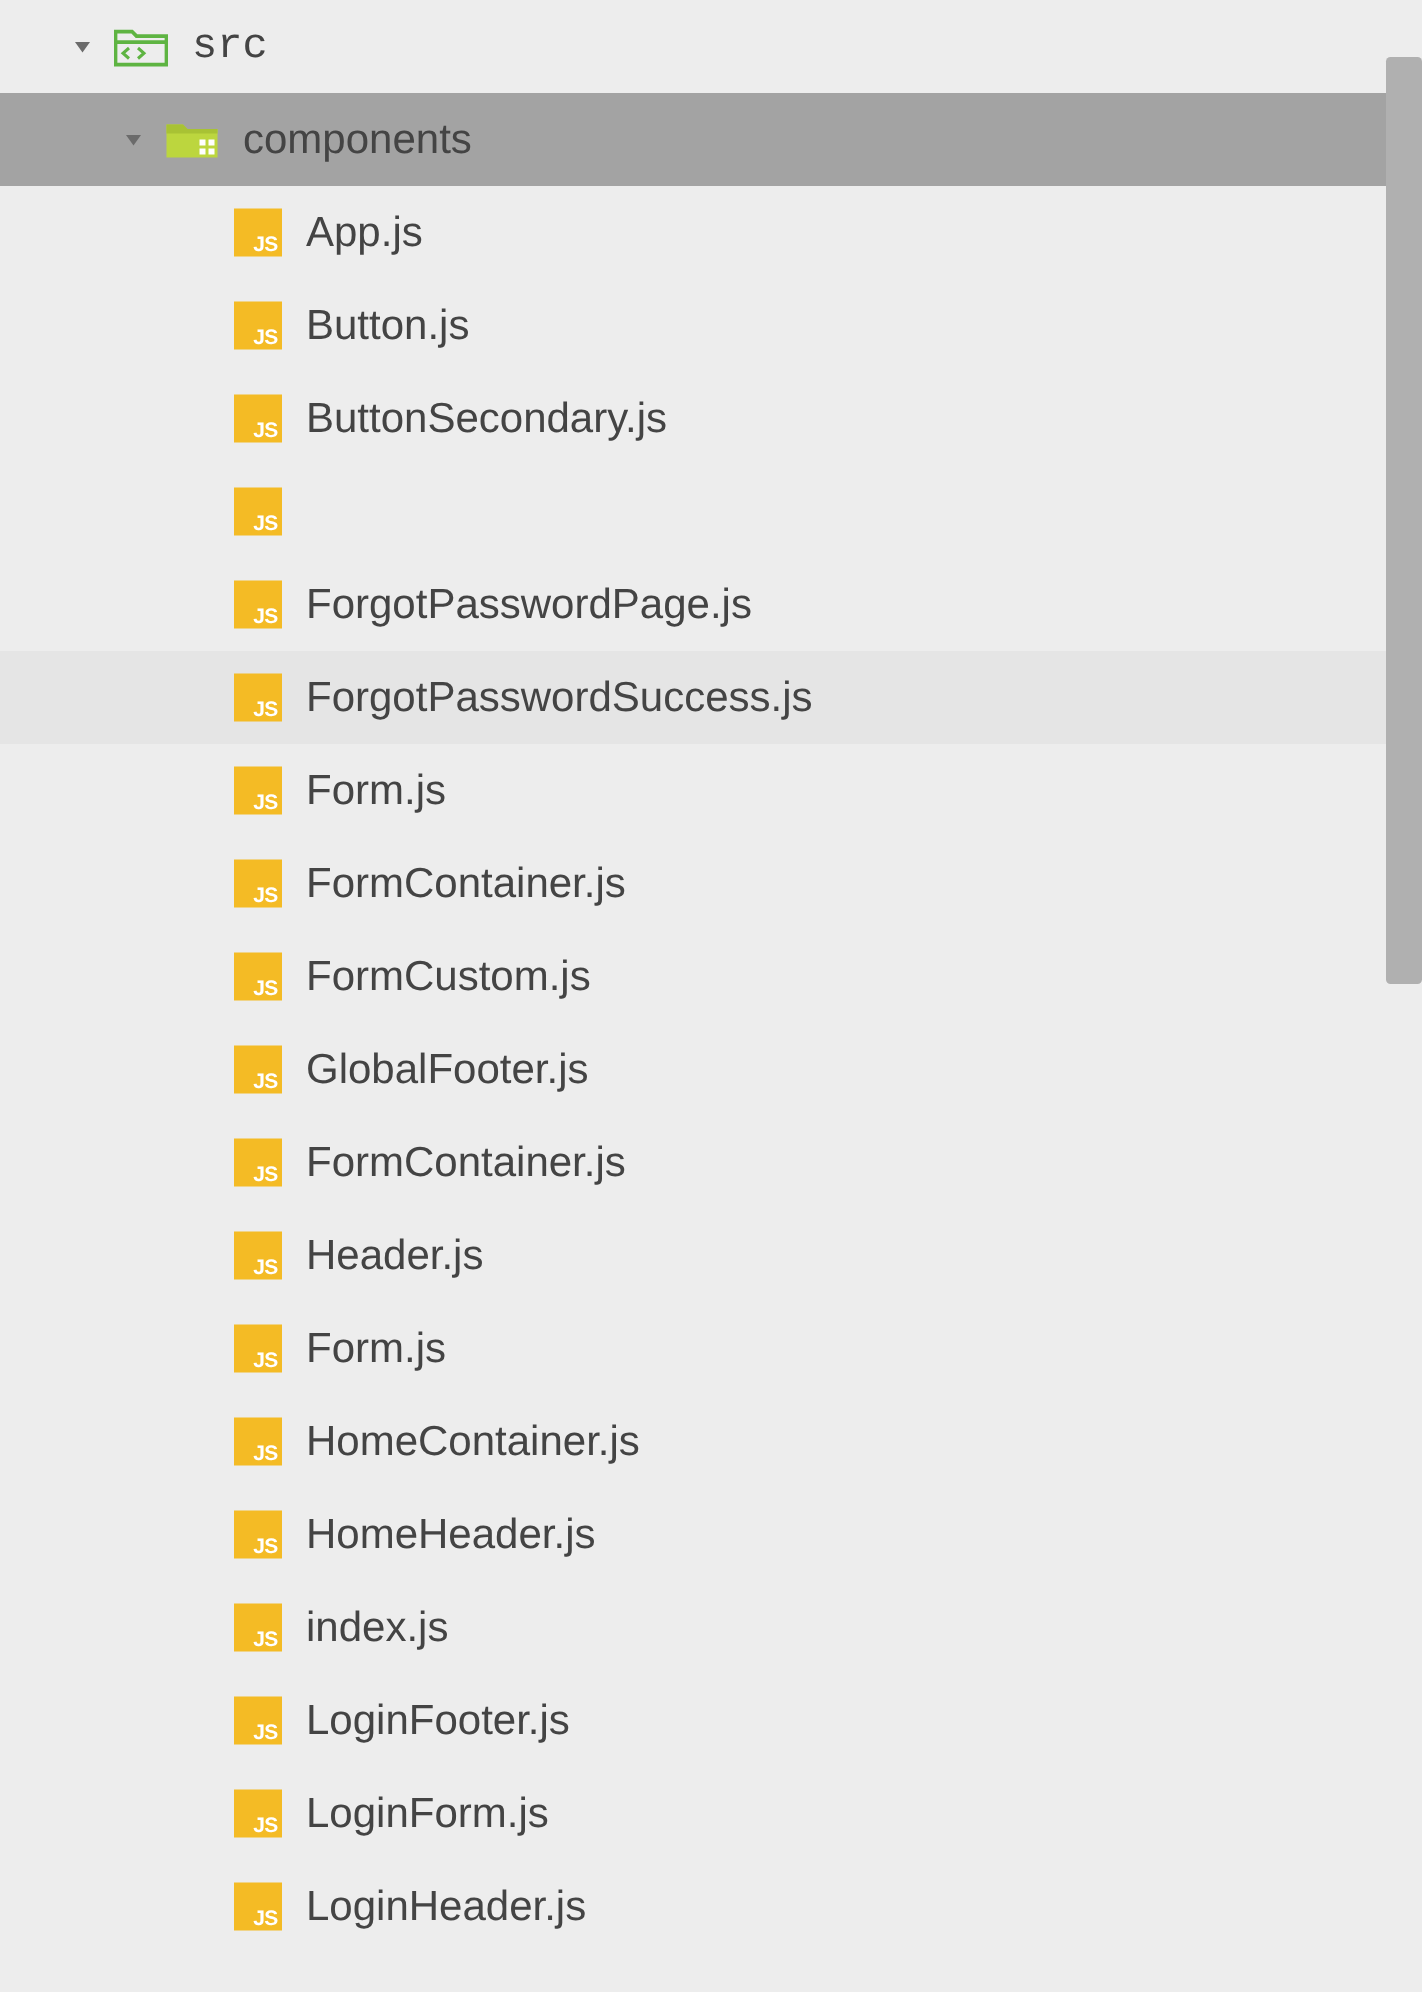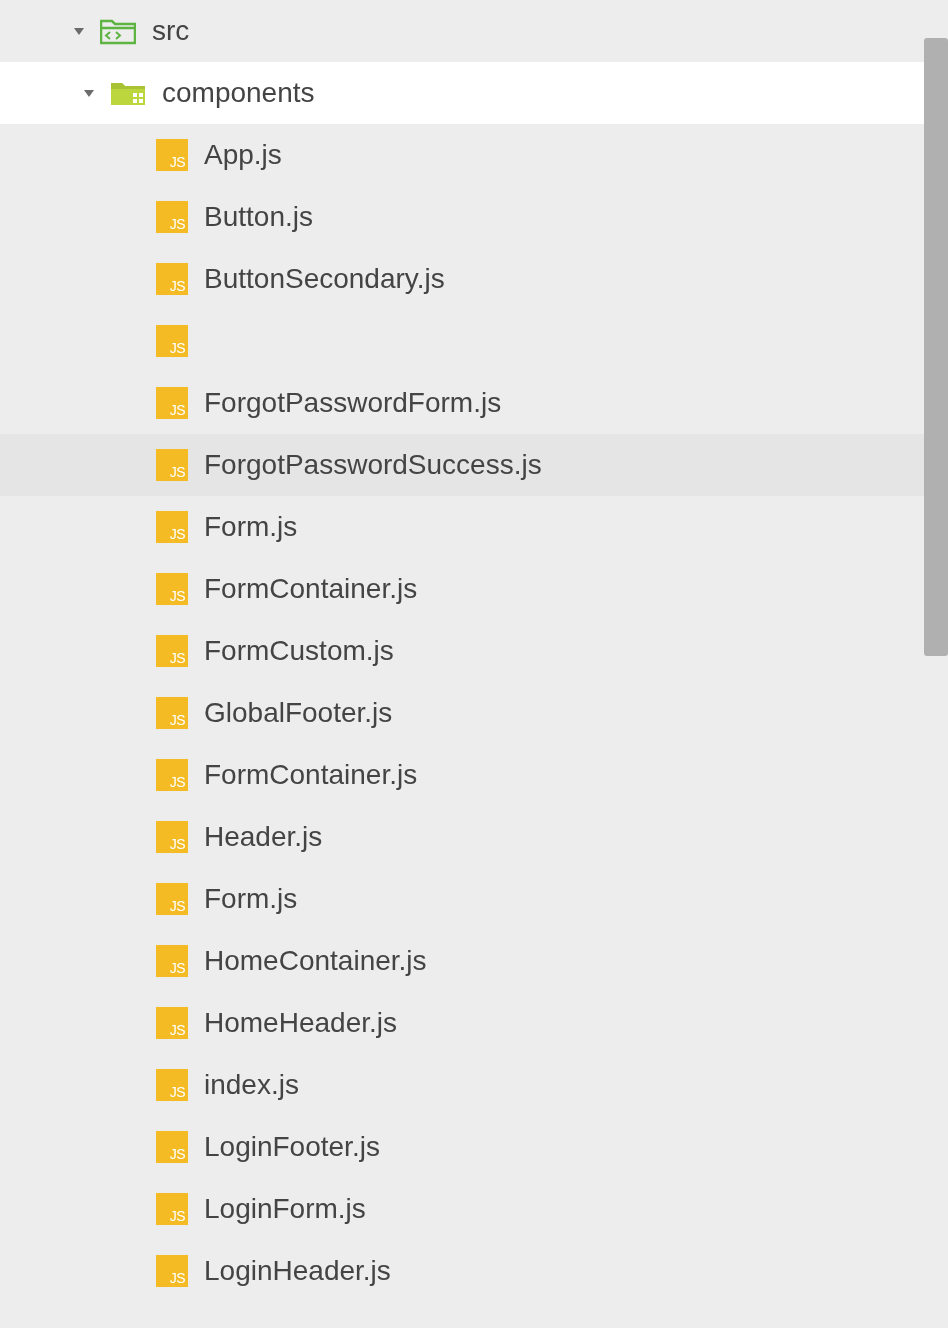--- a/index.html
+++ b/index.html
@@ -17,21 +17,21 @@
     }
     .tree-row {
       display: flex;
       align-items: center;
       height: 62px;
       font-size: 28px;
       color: #3e3e3e;
       cursor: pointer;
     }
     .tree-row.selected {
-      background: #ffffff;
+      background: #a3a3a3;
     }
     .tree-row.hovered {
       background: #e5e5e5;
     }
     .chevron {
       width: 18px;
       height: 18px;
       display: inline-flex;
       align-items: center;
       justify-content: center;
@@ -63,26 +63,26 @@
       background: #f4bb25;
       display: inline-flex;
       align-items: flex-end;
       justify-content: flex-end;
       margin-right: 16px;
       flex-shrink: 0;
       padding: 2px 3px;
     }
     .js-icon-text {
       font-size: 14px;
-      font-weight: 400;
+      font-weight: 700;
       color: #fff;
       line-height: 1;
       letter-spacing: -0.5px;
     }
-    .indent-0 { padding-left: 70px; }
+    .indent-0 { padding-left: 46px; font-family: Liberation Mono, monospace; }
     .indent-1 { padding-left: 80px; }
     .indent-2 { padding-left: 156px; }
     .label {
       white-space: nowrap;
       color: #444;
     }
     .scrollbar {
       position: absolute;
       right: 0;
       top: 38px;
@@ -154,21 +154,21 @@
       </div>
       <div class="tree-row indent-2">
         <span class="js-icon">
           <span class="js-icon-text">JS</span>
         </span>
       </div>
       <div class="tree-row indent-2">
         <span class="js-icon">
           <span class="js-icon-text">JS</span>
         </span>
-        <span class="label">ForgotPasswordForm.js</span>
+        <span class="label">ForgotPasswordPage.js</span>
       </div>
       <div class="tree-row indent-2 hovered">
         <span class="js-icon">
           <span class="js-icon-text">JS</span>
         </span>
         <span class="label">ForgotPasswordSuccess.js</span>
       </div>
       <div class="tree-row indent-2">
         <span class="js-icon">
           <span class="js-icon-text">JS</span>

